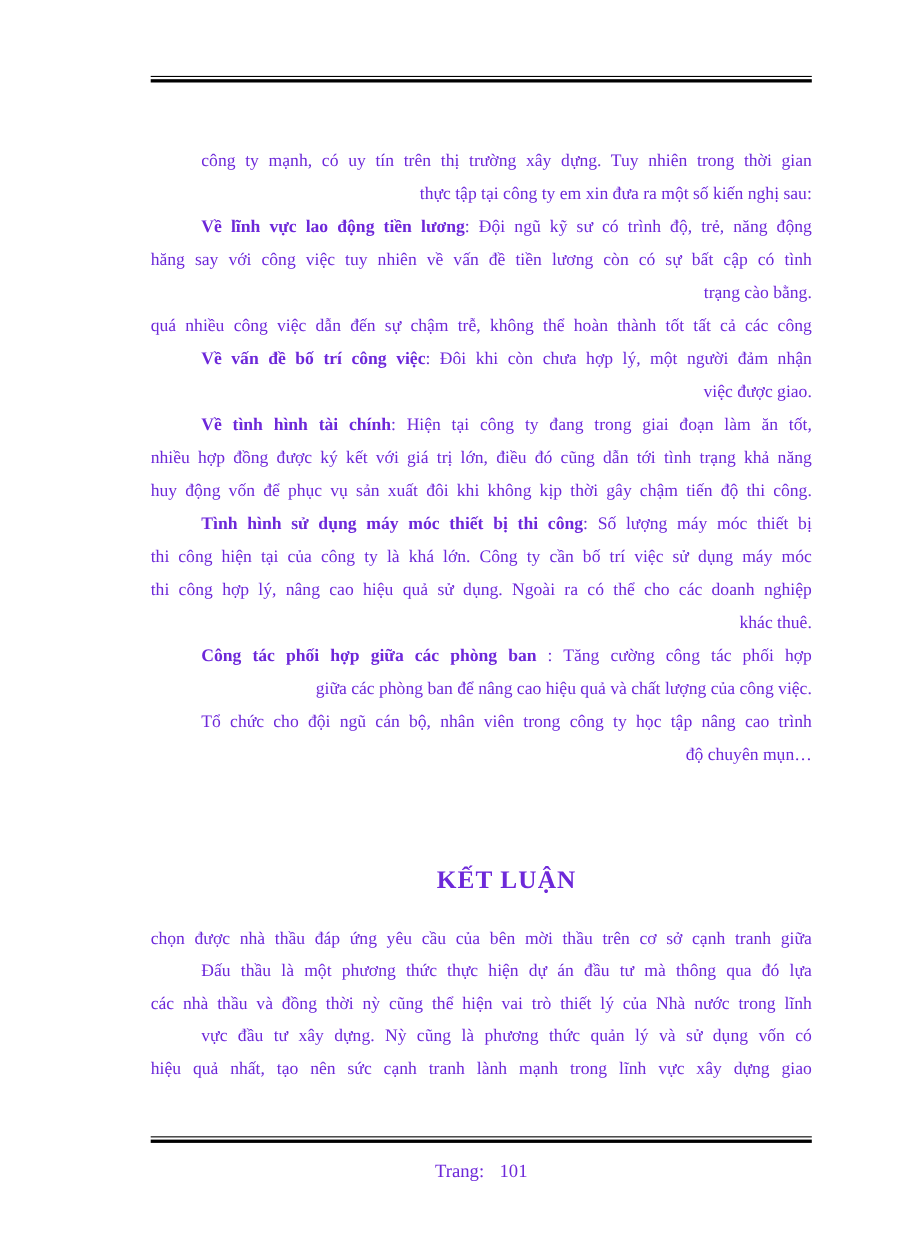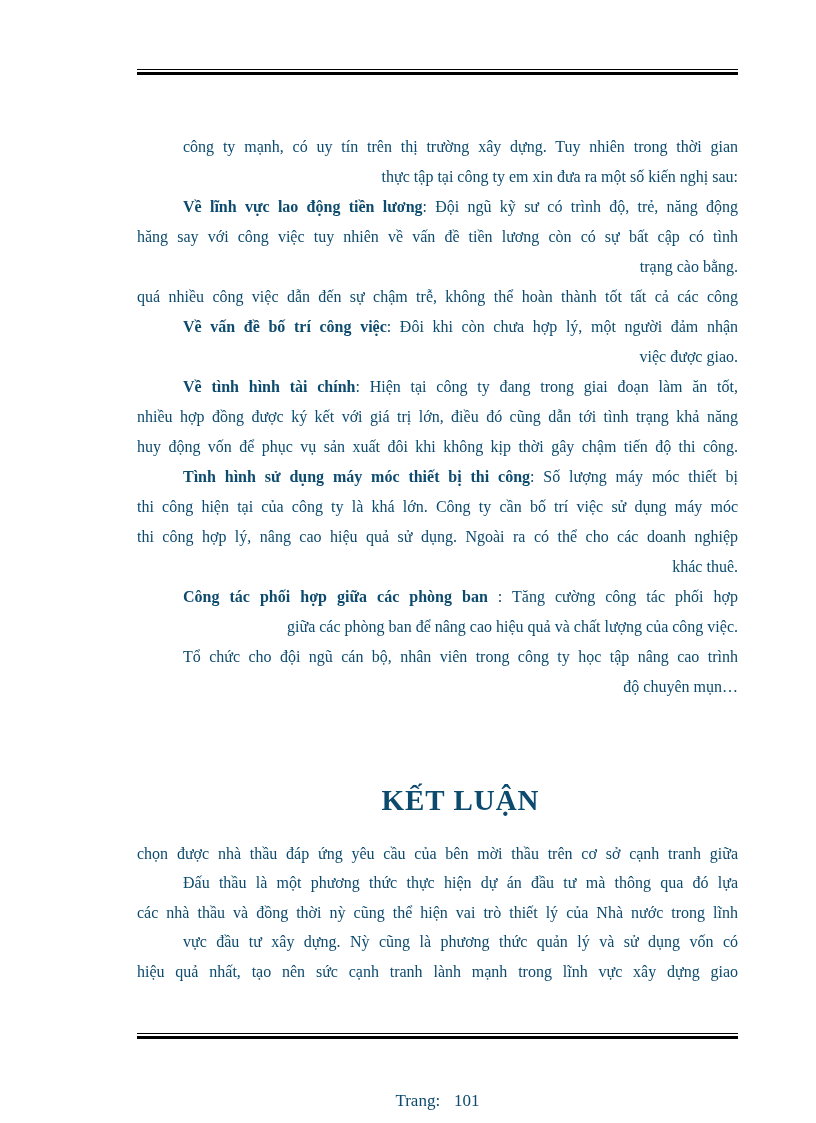--- a/index.html
+++ b/index.html
@@ -5,21 +5,21 @@
   html, body {
     margin: 0;
     padding: 0;
     background: #ffffff;
   }
   .page {
     position: relative;
     width: 816px;
     height: 1123px;
     background: #ffffff;
-    color: #0c4a6e;
+    color: #6d28d9;
     font-family: "Liberation Serif", serif;
     overflow: hidden;
   }
   .rule {
     position: absolute;
     left: 137px;
     width: 601px;
     height: 2px;
     border-top: 1px solid #000000;
     border-bottom: 3px solid #000000;
@@ -56,35 +56,34 @@
 
   .conclusion-title {
     position: absolute;
     left: 137px;
     top: 784px;
     width: 601px;
     margin: 0;
     padding-left: 46px;
     box-sizing: border-box;
     text-align: center;
-    font-size: 29px;
+    font-size: 23px;
     font-weight: bold;
     letter-spacing: 1px;
     line-height: 32px;
   }
 
   .footer {
     position: absolute;
     left: 137px;
     top: 1053px;
     width: 601px;
     text-align: center;
     font-size: 17px;
     line-height: 24px;
-    margin-top: 36px;
   }
   .footer .gap { display: inline-block; width: 14px; }
 </style>
 </head>
 <body>
 
 <div class="page">
 
   <div class="rule rule-top"></div>
 

